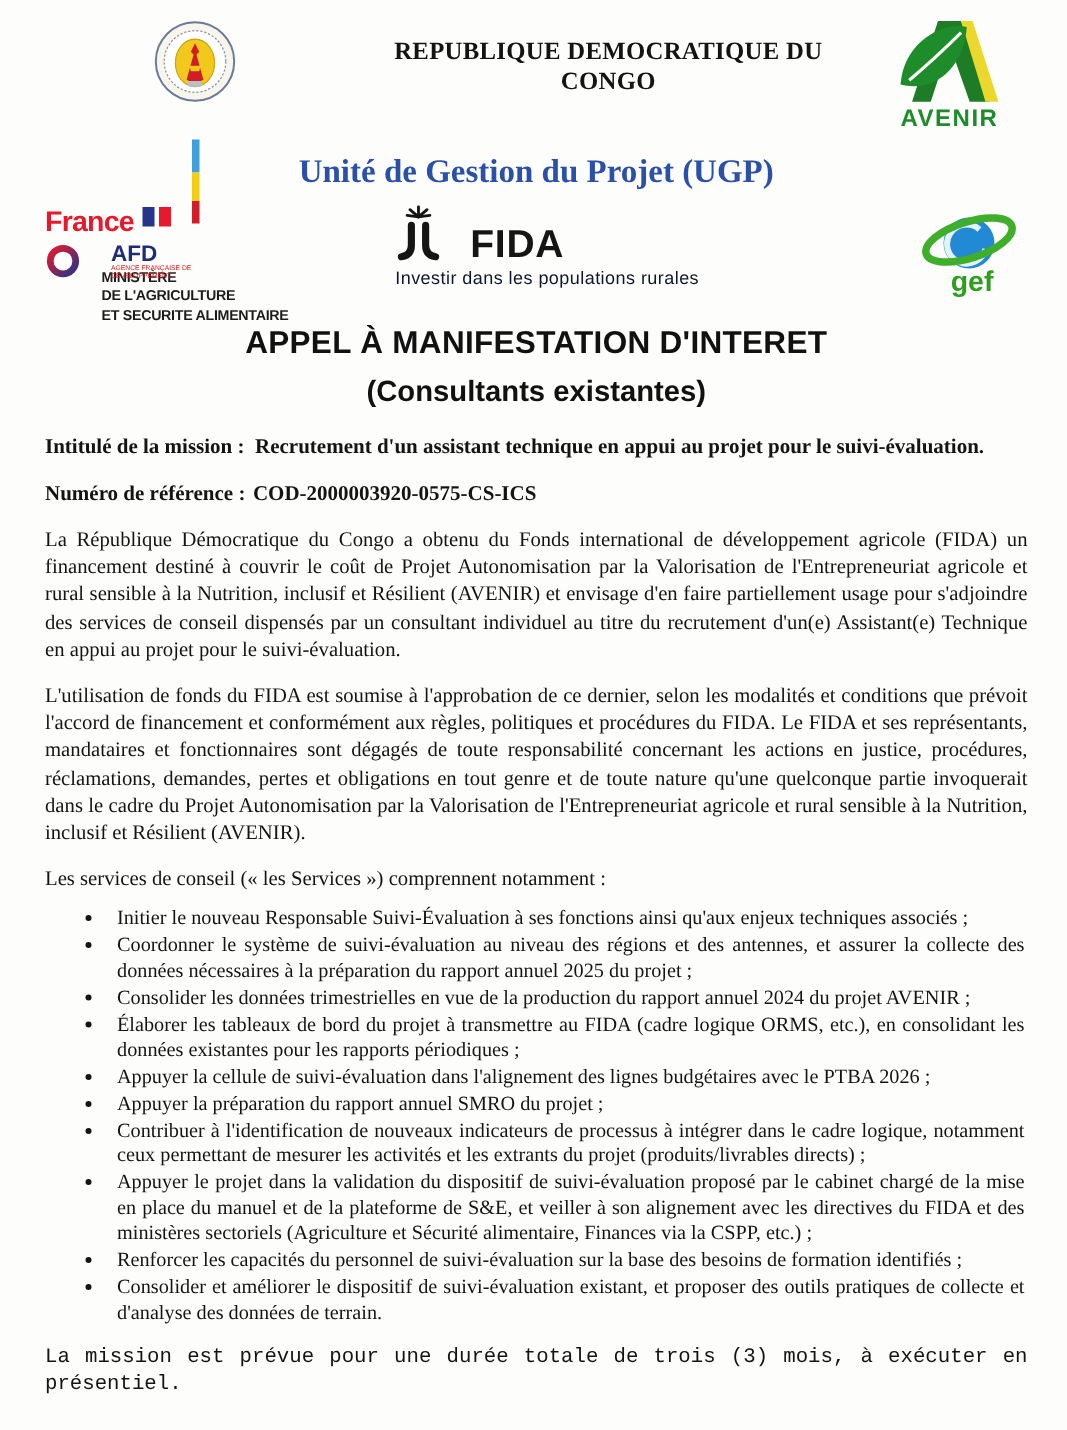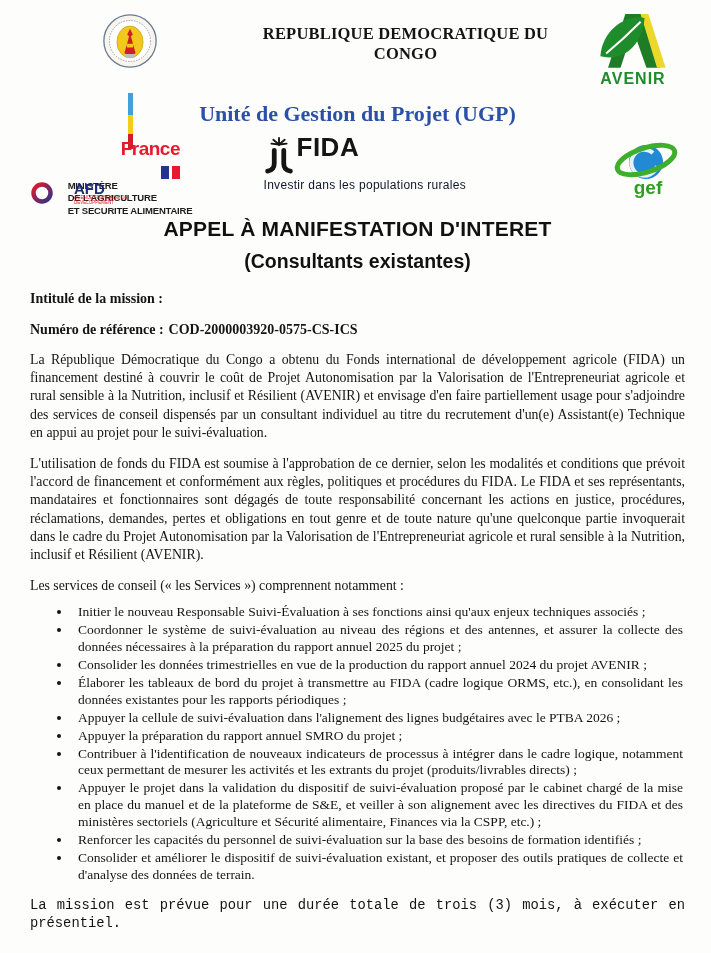--- a/index.html
+++ b/index.html
@@ -24,30 +24,30 @@
 
   
   .project-title { text-align:center; font-family:"Liberation Sans", sans-serif; font-weight:bold;
                    font-size:13.8px; line-height:1.32; letter-spacing:-0.2px; margin-top:2px; color:#111; }
   .ugp-title { text-align:center; font-family:"Liberation Serif", serif; font-weight:bold;
                font-size:22px; color:#2a50a8; margin-top:5px; }
 
   
   .logos-row { display:flex; justify-content:space-between; align-items:flex-start; margin-top:9px; height:64px; }
   .france-block { width:150px; font-family:"Liberation Sans", sans-serif; padding-top:2px; }
-  .france-line { display:flex; align-items:flex-end; gap:6px;flex-direction:column; }
+  .france-line { display:flex; align-items:flex-start; gap:6px; }
   .france-text { color:#e8192c; font-weight:bold; font-size:19px; letter-spacing:-0.5px; }
   .flag { display:inline-flex; gap:3px; }
   .flag .fb { width:8px; height:13px; background:#26348b; }
   .flag .fr { width:8px; height:13px; background:#e8192c; }
   .afd-line { display:flex; align-items:center; gap:20px; margin-top:2px; }
   .afd-text { color:#1d2d7a; font-weight:bold; font-size:15px; line-height:1; }
   .afd-sub { color:#d22; font-size:4.5px; line-height:1.1; max-width:55px; }
   .fida-block { width:220px; text-align:left; font-family:"Liberation Sans", sans-serif; margin-left:-40px; }
-  .fida-top { display:flex; gap:3px; }
+  .fida-top { display:flex; align-items:flex-end; gap:20px; }
   .fida-text { font-weight:bold; font-size:26px; letter-spacing:0.5px; color:#151515; line-height:0.9; }
   .fida-tagline { font-size:12px; color:#0f172a; margin-top:4px; letter-spacing:0.3px; }
   .gef-block { width:78px; text-align:center; }
   .gef-text { font-family:"Liberation Sans", sans-serif; font-weight:bold; font-size:19px;
               color:#2f9e1f; margin-top:-14px; margin-left:4px; line-height:1; }
 
   
   h1.main-title { text-align:center; font-family:"Liberation Sans", sans-serif; font-size:21px;
                   font-weight:bold; color:#111; margin-top:17px; letter-spacing:0.2px; }
   h2.sub-title { text-align:center; font-family:"Liberation Sans", sans-serif; font-size:19.5px;
@@ -161,20 +161,21 @@
       </svg>
       <div class="gef-text">gef</div>
     </div>
   </div>
 
   <h1 class="main-title">APPEL À MANIFESTATION D'INTERET</h1>
   <h2 class="sub-title">(Consultants existantes)</h2>
 
   <div class="mission">
     <span class="label">Intitulé de la mission :</span>
+    <span>Recrutement d'un assistant technique en appui au projet pour le suivi-évaluation.</span>
   </div>
   <div class="reference">
     <span class="label">Numéro de référence :</span><span>COD-2000003920-0575-CS-ICS</span>
   </div>
 
   <p class="body">La République Démocratique du Congo a obtenu du Fonds international de développement agricole (FIDA) un financement destiné à couvrir le coût de Projet Autonomisation par la Valorisation de l'Entrepreneuriat agricole et rural sensible à la Nutrition, inclusif et Résilient (AVENIR) et envisage d'en faire partiellement usage pour s'adjoindre des services de conseil dispensés par un consultant individuel au titre du recrutement d'un(e) Assistant(e) Technique en appui au projet pour le suivi-évaluation.</p>
   <p class="body">L'utilisation de fonds du FIDA est soumise à l'approbation de ce dernier, selon les modalités et conditions que prévoit l'accord de financement et conformément aux règles, politiques et procédures du FIDA. Le FIDA et ses représentants, mandataires et fonctionnaires sont dégagés de toute responsabilité concernant les actions en justice, procédures, réclamations, demandes, pertes et obligations en tout genre et de toute nature qu'une quelconque partie invoquerait dans le cadre du Projet Autonomisation par la Valorisation de l'Entrepreneuriat agricole et rural sensible à la Nutrition, inclusif et Résilient (AVENIR).</p>
   <p class="body services-intro">Les services de conseil (« les Services ») comprennent notamment :</p>
 
   <ul class="services">

